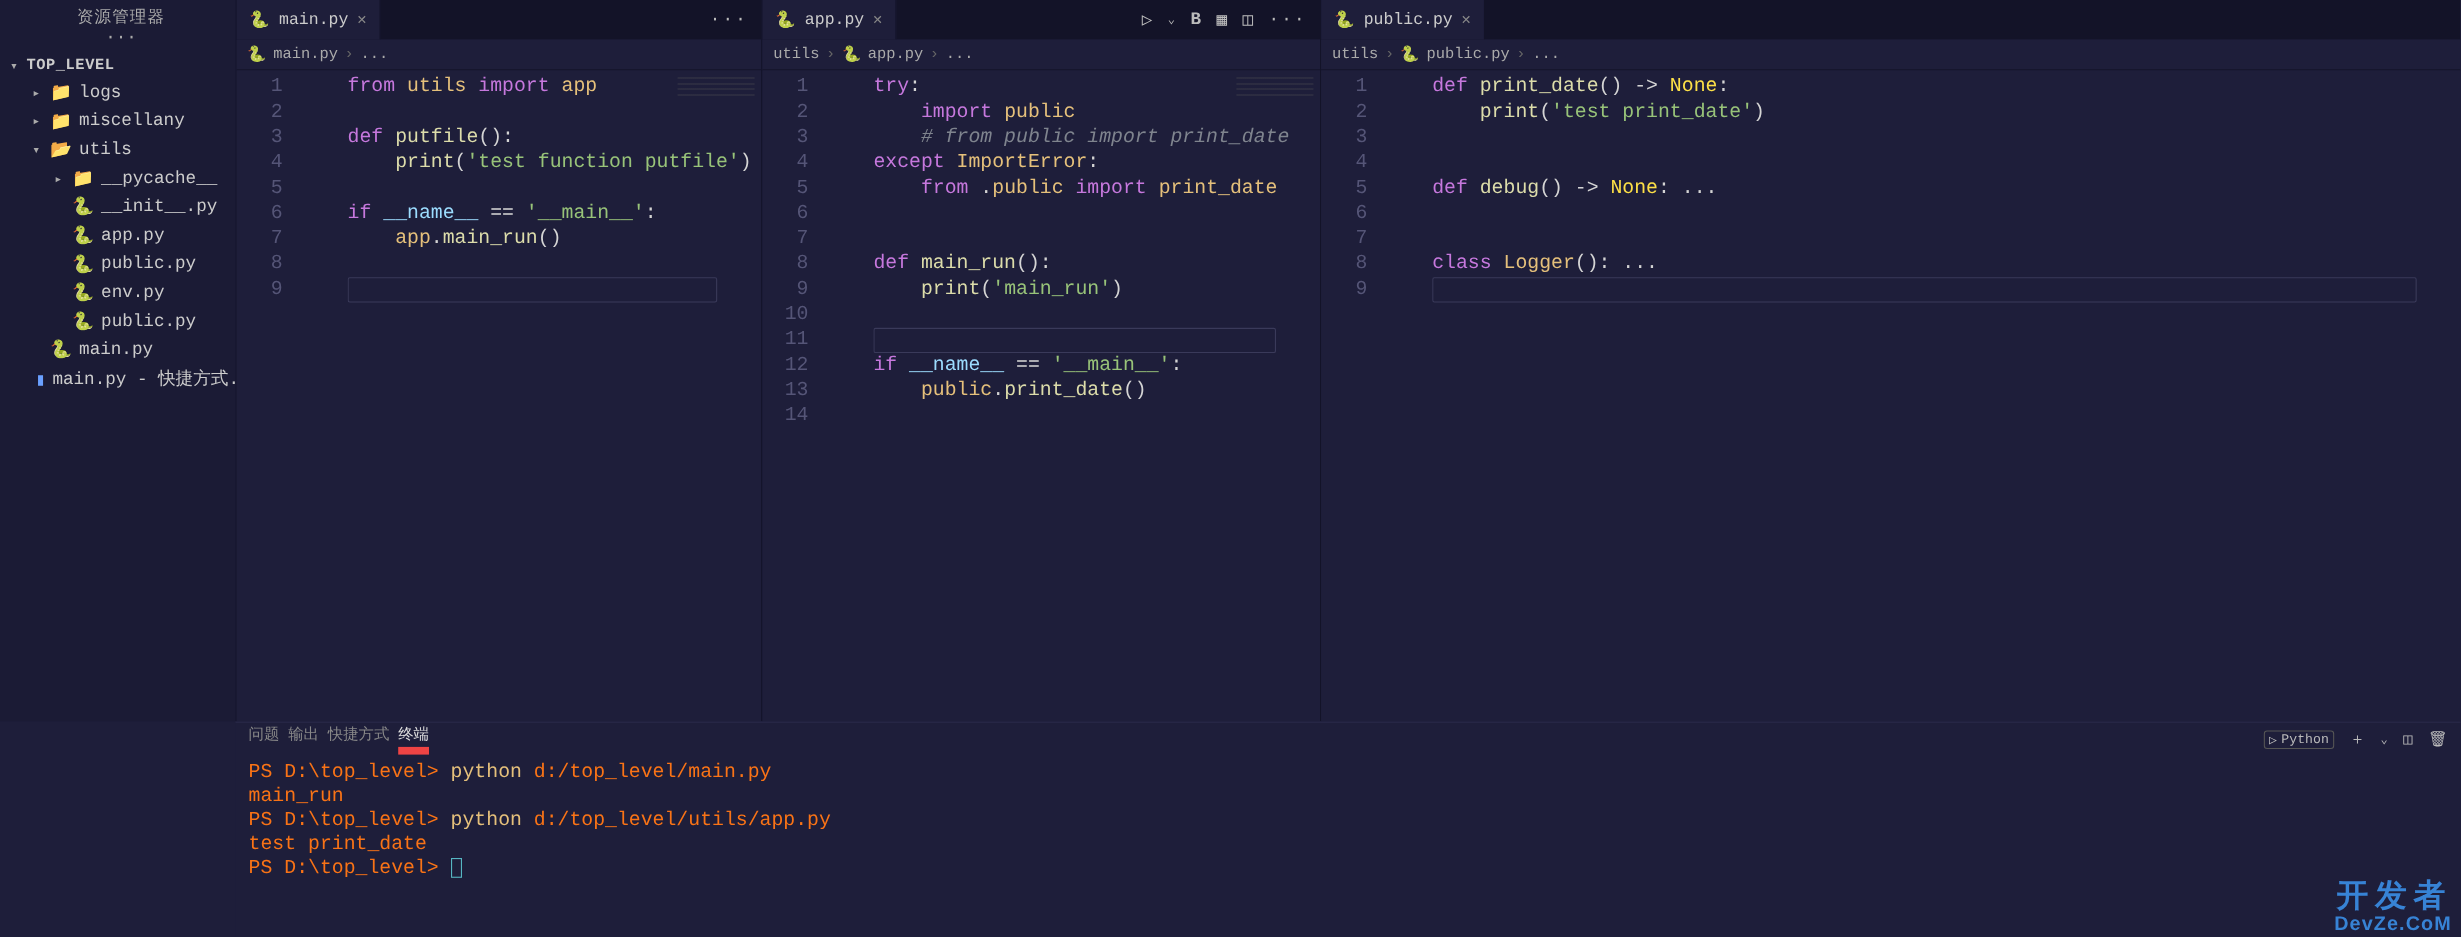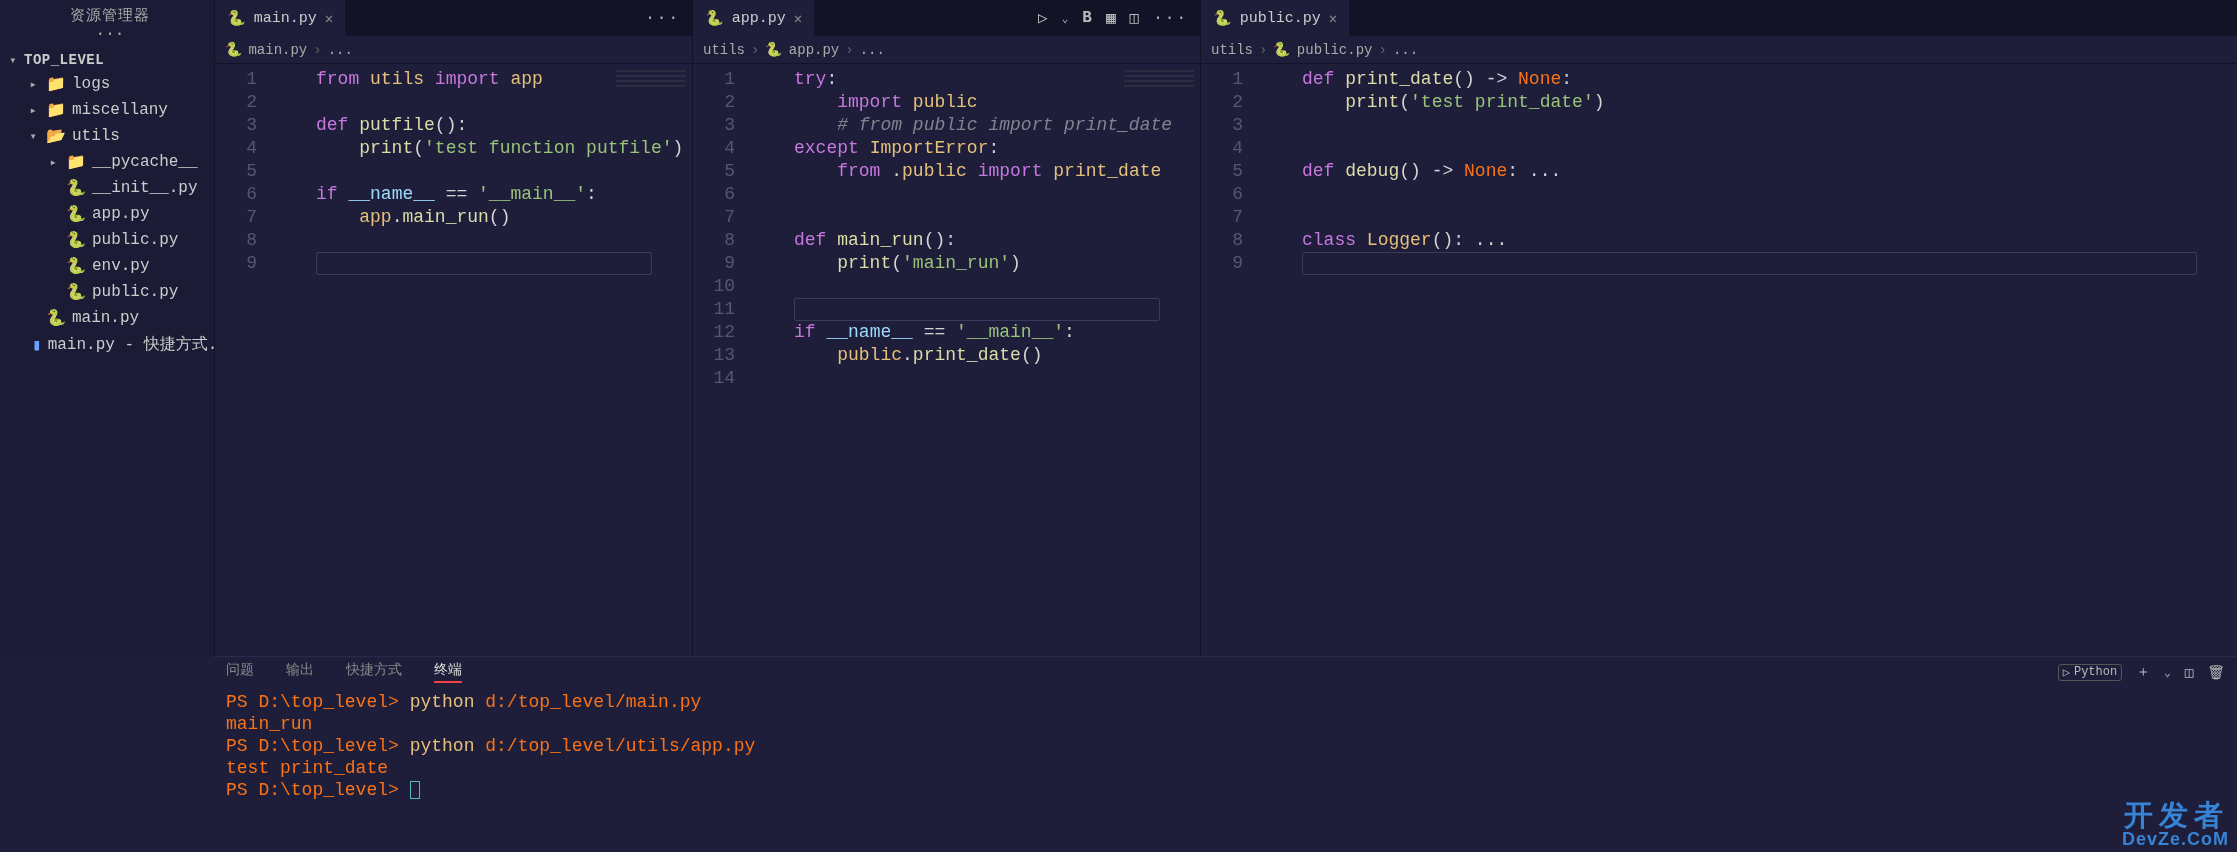--- a/index.html
+++ b/index.html
@@ -47,36 +47,36 @@
   .bc-sep { color: #666; }
   .code-area { position: relative; flex: 1; display: flex; background: #1e1e3a; font-size: 18px; line-height: 23px; overflow: hidden; }
   .gutter { width: 56px; text-align: right; color: #555577; padding-top: 4px; user-select: none; }
   .gutter div { padding-right: 14px; }
   .code-lines { flex: 1; padding-top: 4px; white-space: pre; overflow: hidden; margin-left: 45px; }
   .code-lines .line { min-height: 23px; }
   .minimap { position: absolute; top: 6px; right: 6px; width: 70px; height: 26px; background: linear-gradient(#555 0 2px, transparent 2px 5px, #555 5px 7px, transparent 7px 10px, #555 10px 12px, transparent 12px 15px, #555 15px 17px, transparent 17px); opacity: .25; }
   .cursor-line { border: 1px solid #3a3a5a; border-radius: 2px; margin-right: 40px; }
   
   .kw { color: #c678dd; }      
-  .kw2 { color: #f97316; }     
+  .kw2 { color: #fde047; }     
   .fn { color: #dcdcaa; } 
   .mod { color: #e5c07b; }     
   .builtinv { color: #9cdcfe; }
   .str { color: #98c379; }     
   .op { color: #d4d4d4; }
   .cmt { color: #7f848e; font-style: italic; }
   .cls { color: #e5c07b; }
   .punc { color: #d4d4d4; }
   
   .panel { height: 196px; border-top: 1px solid #2a2a4a; background: #1e1e3a; display: flex; flex-direction: column; margin-left: 214px; }
   .bottom-wrapper { display: flex; height: 196px; }
   .bottom-spacer { width: 214px; }
   .panel-tabs { height: 30px; display: flex; align-items: center; justify-content: space-between; padding: 0 12px; font-size: 14px; color: #888; }
-  .panel-tabs-left { display: flex; gap: 32px; justify-content: space-between; }
-  .panel-tab.active { color: #ddd; border-bottom: 2px solid #ef4444; padding-bottom: 2px; }
+  .panel-tabs-left { display: flex; gap: 8px; justify-content: space-between; }
+  .panel-tab.active { color: #ddd; border-bottom: 7px solid #ef4444; padding-bottom: 2px; }
   .panel-tabs-right { display: flex; align-items: center; gap: 14px; color: #bbb; }
   .shell-badge { border: 1px solid #555; padding: 0 4px; font-size: 12px; border-radius: 3px; display: inline-flex; align-items: center; gap: 4px; }
   .terminal { flex: 1; padding: 4px 12px 8px; font-size: 18px; line-height: 22px; white-space: pre; overflow: hidden; }
   .prompt { color: #f97316; }
   .cmd { color: #e5c07b; }
   .term-cursor { display: inline-block; width: 10px; height: 18px; border: 1px solid #56b6c2; vertical-align: middle; }
   .watermark { position: absolute; right: 8px; bottom: 4px; font-family: Arial, sans-serif; font-weight: bold; color: #3a8ee6; opacity: .9; text-align: right; line-height: 1; pointer-events: none; }
   .watermark .l1 { font-size: 29px; letter-spacing: 6px; }
   .watermark .l2 { font-size: 18px; letter-spacing: 1px; }
 </style>

